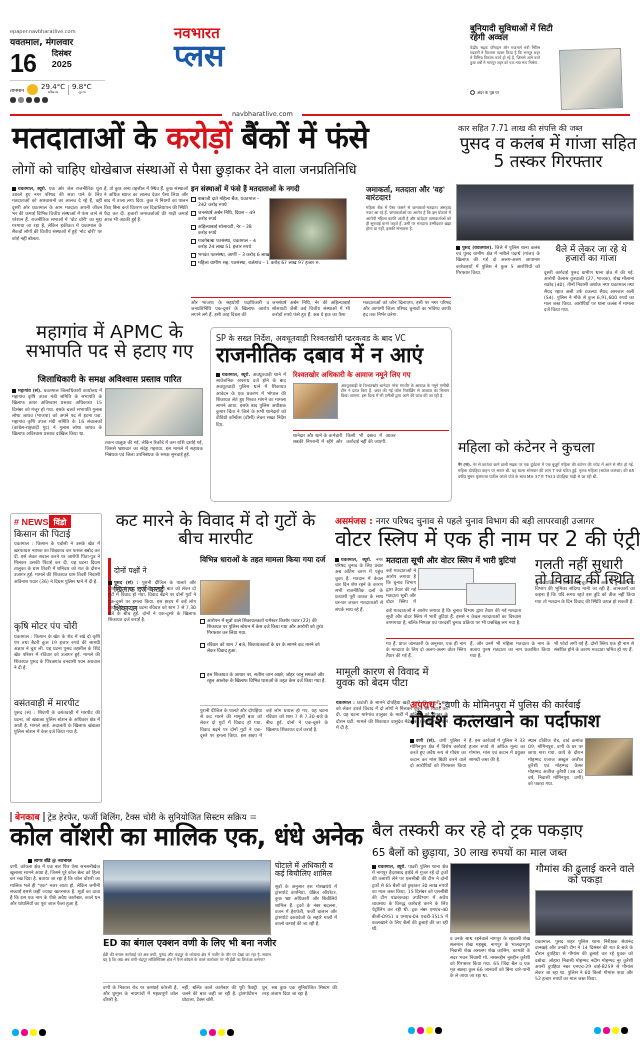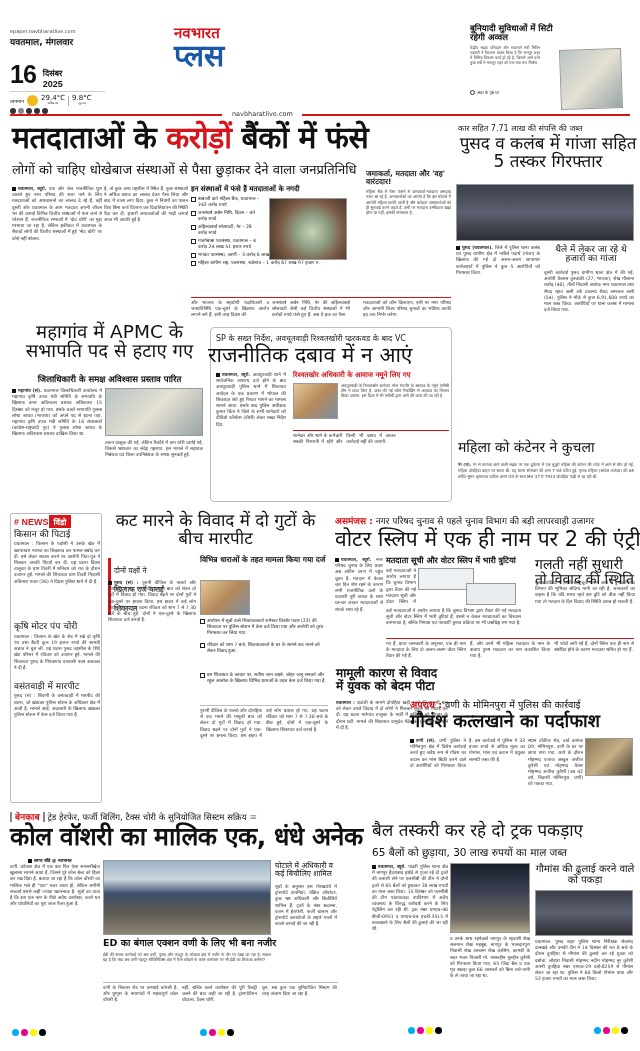--- a/index.html
+++ b/index.html
@@ -22,21 +22,21 @@
 .box{border:1px solid #bbb;border-radius:4px}
 .listline{font-size:4.6px;line-height:6px;color:#222;display:flex;gap:2px;margin-bottom:2px}
 .listline .sq{width:5px;height:5px;border:1px solid #222;flex:none;margin-top:1px}
 </style>
 </head>
 <body>
 
 <div class="abs" style="left:10px;top:28px;width:95px">
   <div style="font-size:5px;color:#444">epaper.navbharatlive.com</div>
   <div style="font-size:9px;font-weight:bold;margin-top:1px">यवतमाल, मंगलवार</div>
-  <div style="display:flex;align-items:flex-end;gap:7px;margin-top:12px">
+  <div style="display:flex;align-items:flex-start;gap:16px;margin-top:1px">
     <span style="font-size:25px;font-weight:bold;font-family:'Liberation Sans',sans-serif;letter-spacing:-1px">16</span>
     <div style="line-height:10px">
       <div style="font-size:8px;font-weight:bold">दिसंबर</div>
       <div style="font-size:9px;font-weight:bold;font-family:'Liberation Sans',sans-serif">2025</div>
     </div>
   </div>
   <div style="border-top:1px solid #ccc;margin-top:2px;padding-top:3px;display:flex;align-items:center;gap:3px;font-size:5px">
     <span>तापमान</span>
     <span style="width:11px;height:11px;border-radius:50%;background:#f3b81c;display:inline-block"></span>
     <span style="text-align:center;line-height:5px">
@@ -116,21 +116,21 @@
       <span class="sq"></span>
       <span>भगवंत पतसंस्था, आर्णी – 3 करोड़ 6 लाख 84 हजार रुपये</span>
     </div>
   <div class="listline" style="width:150px">
       <span class="sq"></span>
       <span>महिला ग्रामीण सह. पतसंस्था, राळेगांव – 1 करोड़ 67 लाख 97 हजार रु.</span>
     </div>
   <div class="abs photo money" style="left:78px;top:12px;width:78px;height:62px"></div>
 </div>
 
-<div class="abs" style="left:366px;top:170px;width:85px;height:122px">
+<div class="abs" style="left:366px;top:186px;width:85px;height:122px">
   <div class="hl" style="font-size:7.5px;color:#222">जमाकर्ता, मतदाता और 'वह' वारंटदार!</div>
   <div class="body-txt" style="height:90px;margin-top:3px;font-size:4px;line-height:5.4px">महिला बैंक में पैसा फंसने से जमाकर्ता-मतदाता असहाय नजर आ रहे हैं. जमाकर्ताओं का आरोप है कि इस घोटाले में आरोपी महिला काफी जाती है और चांदेदार जमाकर्ताओं को ही सुनवाई करने कहते हैं. उसी पर मतदाता उम्मीदवार खड़ा होगा या नहीं, इसकी संभावना है.</div>
 </div>
 
 <div class="abs rule-red" style="left:191px;top:297px;width:260px;height:1px"></div>
 <div class="abs body-txt" style="left:191px;top:300px;width:78px;height:20px">और भाजपा के सहयोगी पदाधिकारी व जनप्रतिनिधि एक-दूसरे के खिलाफ आरोप लगाने लगे हैं. इसी तरह दिग्रस की</div>
 <div class="abs body-txt" style="left:272px;top:300px;width:78px;height:20px">जनसंघर्ष अर्बन निधि, नेर की अहिल्याबाई सोसायटी जैसी कई वित्तीय संस्थाओं में भी करोड़ों रुपये फंसे हुए हैं. अब ये हक का पैसा</div>
 <div class="abs body-txt" style="left:363px;top:300px;width:88px;height:20px">मतदाताओं को कौन दिलाएगा, इसी पर नगर परिषद और आगामी जिला परिषद चुनावों का भविष्य काफी हद तक निर्भर करेगा.</div>
 
 <div class="abs" style="left:458px;top:122px;font-size:8px;color:#222;white-space:nowrap">कार सहित 7.71 लाख की संपत्ति की जब्त</div>
@@ -153,21 +153,21 @@
 <div class="abs hl" style="left:12px;top:375px;width:195px;font-size:8.5px;text-align:center">जिलाधिकारी के समक्ष अविश्वास प्रस्ताव पारित</div>
 <div class="abs body-txt" style="left:12px;top:388px;width:90px;height:110px">
   <span class="bullet"></span><b>महागांव (सं).</b>
   <span>यवतमाल जिलाधिकारी कार्यालय में महागांव कृषि उपज मंडी समिति के सभापति के खिलाफ तत्पर अविश्वास प्रस्ताव अधिकारत 15 दिसंबर को मंजूर हो गया. इसके चलते सभापति गुलाब लोथा जाधव (भाजपा) को अपने पद से हटना पड़ा. महागांव कृषि उपज मंडी समिति के 16 संचालकों (कांग्रेस-राष्ट्रवादी गुट) ने गुलाब लोथा जाधव के खिलाफ अविश्वास प्रस्ताव दाखिल किया था.</span>
 </div>
 <div class="abs photo light" style="left:105px;top:388px;width:98px;height:48px"></div>
 <div class="abs body-txt" style="left:105px;top:440px;width:98px;height:58px">तकन वाळूक की गई, लेकिन रिकॉर्ड में कम राशि दर्शाई गई, जिससे भ्रष्टाचार का संदेह गहराया. इस मामले में सहायक निबंधक एवं जिला उपनिबंधक के समक्ष सुनवाई हुई.</div>
 
 <div class="abs box" style="left:210px;top:327px;width:242px;height:175px"></div>
 <div class="abs" style="left:216px;top:332px;font-size:8px;white-space:nowrap;color:#222">SP के सख्त निर्देश, अवधूतवाड़ी रिश्वतखोरी प्ढरकवड के बाद VC</div>
-<div class="abs hl" style="left:208px;top:344px;font-size:21px;font-weight:normal;white-space:nowrap">राजनीतिक दबाव में न आएं</div>
+<div class="abs hl" style="left:216px;top:344px;font-size:21px;font-weight:bold;white-space:nowrap">राजनीतिक दबाव में न आएं</div>
 <div class="abs body-txt" style="left:216px;top:372px;width:70px;height:126px">
   <span class="bullet"></span><b>यवतमाल, ब्यूरो.</b>
   <span>अवधूतवाड़ी थाने में सार्वजनिक अपराध दर्ज होने के बाद अवधूतवाड़ी पुलिस थाने में शिकायत आवेदन के एक प्रकरण में भोपाल की शिकायत लेते हुए रिश्वत मांगने का मामला सामने आया. इसके बाद पुलिस अधीक्षक कुमार चिंता ने जिले के सभी थानेदारों को वीडियो कॉन्फ्रेंस (वीसी) लेकर सख्त निर्देश दिए.</span>
 </div>
 <div class="abs hl" style="left:293px;top:372px;font-size:7px;color:#d7141a;white-space:nowrap">रिश्वतखोर अधिकारी के आवाज नमूने लिए गए</div>
 <div class="abs photo cartoon" style="left:293px;top:383px;width:45px;height:36px"></div>
 <div class="abs body-txt" style="left:341px;top:383px;width:108px;height:45px;font-size:4px;line-height:5.2px">अवधूतवाड़ी के रिश्वतखोर थानेदार नरेश रणधीर के आवाज के नमूने एसीबी टीम ने प्राप्त किए हैं. जब्त की गई कॉल रिकॉर्डिंग से आवाज का मिलान किया जाएगा. इस दिशा में भी एसीबी द्वारा आगे की जांच की जा रही है.</div>
 <div class="abs rule-red" style="left:293px;top:430px;width:156px;height:1px"></div>
 <div class="abs body-txt" style="left:293px;top:433px;width:156px;height:65px;column-count:3;column-gap:4px">थानेदार और थाने के कर्मचारी सबकी निगरानी में रहेंगे और किसी भी दबाव में आकर कार्रवाई नहीं की जाएगी.</div>
 
@@ -178,21 +178,21 @@
 </div>
 <div class="abs" style="left:14px;top:530px;width:86px">
   <div>
     <div class="hl" style="font-size:9px;font-weight:normal">किसान की पिटाई</div>
     <div class="body-txt" style="height:78px;margin-top:2px">यवतमाल : किसान के पड़ोसी ने उसके खेत में खरपतवार नाशक का छिड़काव कर फसल बर्बाद कर दी. इसे लेकर सवाल करने पर आरोपी पिता-पुत्र ने मिलकर उसकी पिटाई कर दी. यह घटना दिग्रस तालुका के ग्राम तिवरी में शनिवार को रात के दौरान उजागर हुई. मामले की शिकायत ग्राम तिवरी निवासी अविनाश पवार (36) ने दिग्रस पुलिस थाने में दी है.</div>
   </div>
   <div style="margin-top:3px">
     <div class="hl" style="font-size:9px;font-weight:normal">कृषि मोटर पंप चोरी</div>
     <div class="body-txt" style="height:48px;margin-top:2px">यवतमाल : किसान के खेत के शेड में रखे दो कृषि पंप तथा बैटरी कुल 19 हजार रुपये की सामग्री अज्ञात ने चुरा ली. यह घटना पुसद तहसील के शिंदे खेत परिसर में रविवार को उजागर हुई. मामले की शिकायत पुसद के पिंपळगांव वनवासी पवन अग्रवाल ने दी है.</div>
   </div>
-  <div style="margin-top:0">
+  <div style="margin-top:17px">
     <div class="hl" style="font-size:9px;font-weight:normal">वसंतवाड़ी में मारपीट</div>
     <div class="body-txt" style="height:48px;margin-top:2px">पुसद (सं) : शिवणी के वसंतवाड़ी में मारपीट की घटना, जो खंडाळा पुलिस स्टेशन के अधिकार क्षेत्र में आती है. मामले आई. अदालती के खिलाफ खंडाळा पुलिस स्टेशन में केस दर्ज किया गया है.</div>
   </div>
 </div>
 
 <div class="abs hl" style="left:108px;top:512px;width:215px;font-size:17px;font-weight:normal;text-align:center">कट मारने के विवाद में दो गुटों के बीच मारपीट</div>
 <div class="abs" style="left:108px;top:558px;width:60px;border-left:3px solid #d7141a;padding-left:3px">
   <span class="hl" style="font-size:7.5px;font-weight:normal">दोनों पक्षों ने खिलाफ दर्ज कराई शिकायत</span>
 </div>
 <div class="abs body-txt" style="left:108px;top:580px;width:88px;height:220px">
@@ -232,21 +232,21 @@
 <div class="abs photo light" style="left:466px;top:583px;width:50px;height:22px;background:#e9edf0"></div>
 <div class="abs body-txt" style="left:386px;top:568px;width:30px;height:36px">कई मतदाताओं ने आरोप लगाया है कि चुनाव विभाग द्वारा तैयार की गई मतदाता सूची और वोटर स्लिप में भारी त्रुटियां हैं. इससे न केवल मतदाताओं का विश्वास डगमगाया है, बल्कि निष्पक्ष एवं पारदर्शी चुनाव प्रक्रिया पर भी प्रश्नचिह्न लग गया है.</div>
 <div class="abs body-txt" style="left:386px;top:608px;width:135px;height:27px">कई मतदाताओं ने आरोप लगाया है कि चुनाव विभाग द्वारा तैयार की गई मतदाता सूची और वोटर स्लिप में भारी त्रुटियां हैं. इससे न केवल मतदाताओं का विश्वास डगमगाया है, बल्कि निष्पक्ष एवं पारदर्शी चुनाव प्रक्रिया पर भी प्रश्नचिह्न लग गया है.</div>
 <div class="abs hl" style="left:535px;top:557px;width:100px;font-size:14px;font-weight:normal">गलती नहीं सुधारी तो विवाद की स्थिति</div>
 <div class="abs body-txt" style="left:535px;top:580px;width:100px;height:57px">चुनाव प्रक्रिया में इतनी बड़ी चूक सामने आने से चुनाव निर्णय विभाग की भूमिका संदिग्ध मानी जा रही है. जानकारों का कहना है कि यदि समय रहते इस त्रुटि को ठीक नहीं किया गया तो मतदान के दिन विवाद की स्थिति उत्पन्न हो सकती है.</div>
 <div class="abs rule-red" style="left:386px;top:638px;width:248px;height:1px"></div>
 <div class="abs body-txt" style="left:386px;top:641px;width:80px;height:20px">गए हैं. प्राप्त जानकारी के अनुसार, एक ही नाम के मतदाता के लिए दो अलग-अलग वोटर स्लिप तैयार की गई हैं.</div>
 <div class="abs body-txt" style="left:470px;top:641px;width:80px;height:20px">हैं, और उनमें भी महिला मतदाता के नाम के बजाय पुरुष मतदाता का नाम प्रकाशित किया गया है.</div>
 <div class="abs body-txt" style="left:554px;top:641px;width:80px;height:20px">भी फोटो लगी गई हैं. दोनों स्लिप एक ही नाम से संबंधित होने के कारण मतदाता भ्रमित हो गए हैं.</div>
 
-<div class="abs hl" style="left:336px;top:667px;width:112px;font-size:12px;font-weight:bold">मामूली कारण से विवाद में युवक को बेदम पीटा</div>
+<div class="abs hl" style="left:336px;top:667px;width:112px;font-size:10px;font-weight:normal">मामूली कारण से विवाद में युवक को बेदम पीटा</div>
 <div class="abs body-txt" style="left:336px;top:700px;width:112px;height:100px">
   <b>यवतमाल :</b>
   <span>घाटंजी के सामने दोपहिया खड़ी करने की मामूली बात को लेकर उपजे विवाद में दो लोगों ने मिलकर युवक की पिटाई कर दी. यह घटना मारेगांव तालुका के मार्डी में शनिवार को दोपहर के दौरान घटी. मामले की शिकायत वासुदेव मेंढे (40) ने मारेगांव थाने में दी है.</span>
 </div>
 
 <div class="abs" style="left:410px;top:698px;font-size:9.5px;white-space:nowrap">
   <b style="color:#d7141a">अपराध :</b>
   <span>वणी के मोमिनपुरा में पुलिस की कार्रवाई</span>
 </div>
 <div class="abs hl" style="left:410px;top:712px;font-size:18px;white-space:nowrap">गौवंश कत्लखाने का पर्दाफाश</div>

